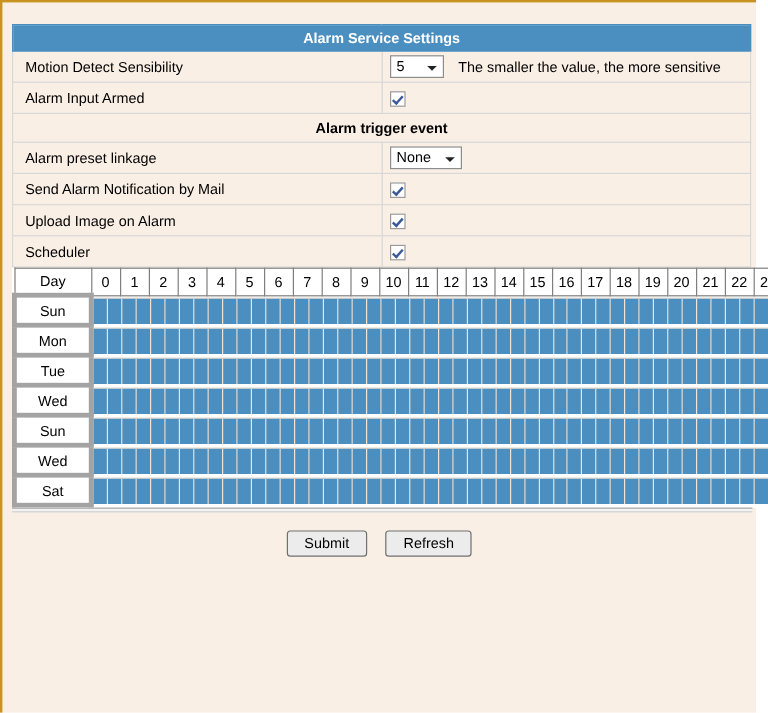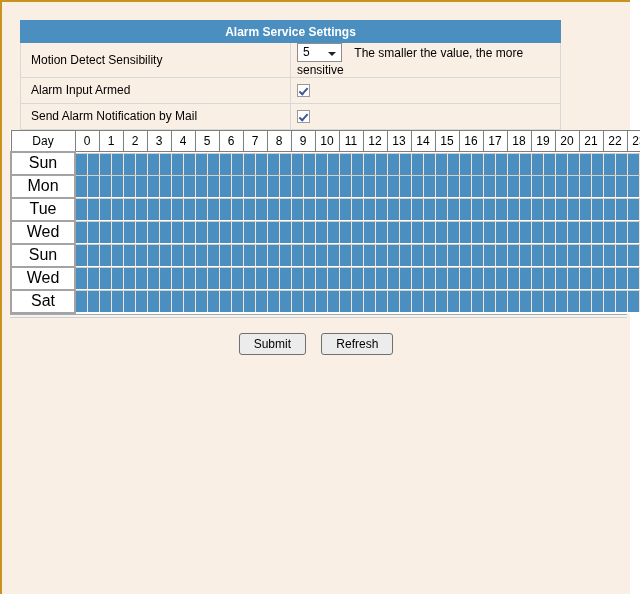--- a/index.html
+++ b/index.html
@@ -21,22 +21,22 @@
     position: relative;
     width: 630px;
     height: 594px;
     background: #faefe5;
     border-left: 2px solid #c8941f;
     border-top: 2px solid #c8941f;
     box-sizing: border-box;
   }
 
   .settings-table {
-    width: 541px;
-    margin: 18px 0 0 18px;
+    width: 616px;
+    margin: 18px 0 0 8px;
     border-collapse: collapse;
     table-layout: fixed;
     padding-left: 48px;
   }
   .settings-table td {
     border: 1px solid #d8d8d8;
     background: #faefe5;
     padding: 0;
     height: 25px;
     vertical-align: middle;
@@ -159,24 +159,24 @@
     font-size: 12px;
     font-weight: normal;
     text-align: center;
     height: 20px;
     color: #000;
   }
   .day-head { width: 63px; }
   .hour-head { width: 23px; }
 
   .day-name {
-    border: 2px solid #a3a3a3;
+    border: 4px solid #a3a3a3;
     background: #ffffff;
     text-align: center;
-    font-size: 16px;
+    font-size: 12px;
     height: 21px;
     color: #000;
   }
 
   .slot-row td.slots {
     padding: 0;
   }
   .slotbar {
     display: flex;
     height: 21px;
@@ -241,32 +241,56 @@
       </tr>
 
       <tr>
         <td class="label-cell">Alarm Input Armed</td>
         <td class="value-cell">
           <span class="cb"></span>
         </td>
       </tr>
 
 
-
+      <tr>
+        <td class="group-head" colspan="2">Alarm trigger event</td>
+      </tr>
+
+      <tr>
+        <td class="label-cell">Alarm preset linkage</td>
+        <td class="value-cell">
+          <span class="sel sel-preset">
+            <span>None</span>
+            <span class="arrow"></span>
+          </span>
+        </td>
+      </tr>
 
       <tr>
         <td class="label-cell">Send Alarm Notification by Mail</td>
         <td class="value-cell">
           <span class="cb"></span>
         </td>
       </tr>
 
-
-
-
+      <tr>
+        <td class="label-cell">Upload Image on Alarm</td>
+        <td class="value-cell">
+          <span class="cb"></span>
+        </td>
+      </tr>
+
+
+
+      <tr>
+        <td class="label-cell">Scheduler</td>
+        <td class="value-cell">
+          <span class="cb"></span>
+        </td>
+      </tr>
 
     </tbody>
   </table>
 
   <div class="sched-wrap">
     <table class="sched">
       <thead>
         <tr>
           <th class="day-head">Day</th>
 

